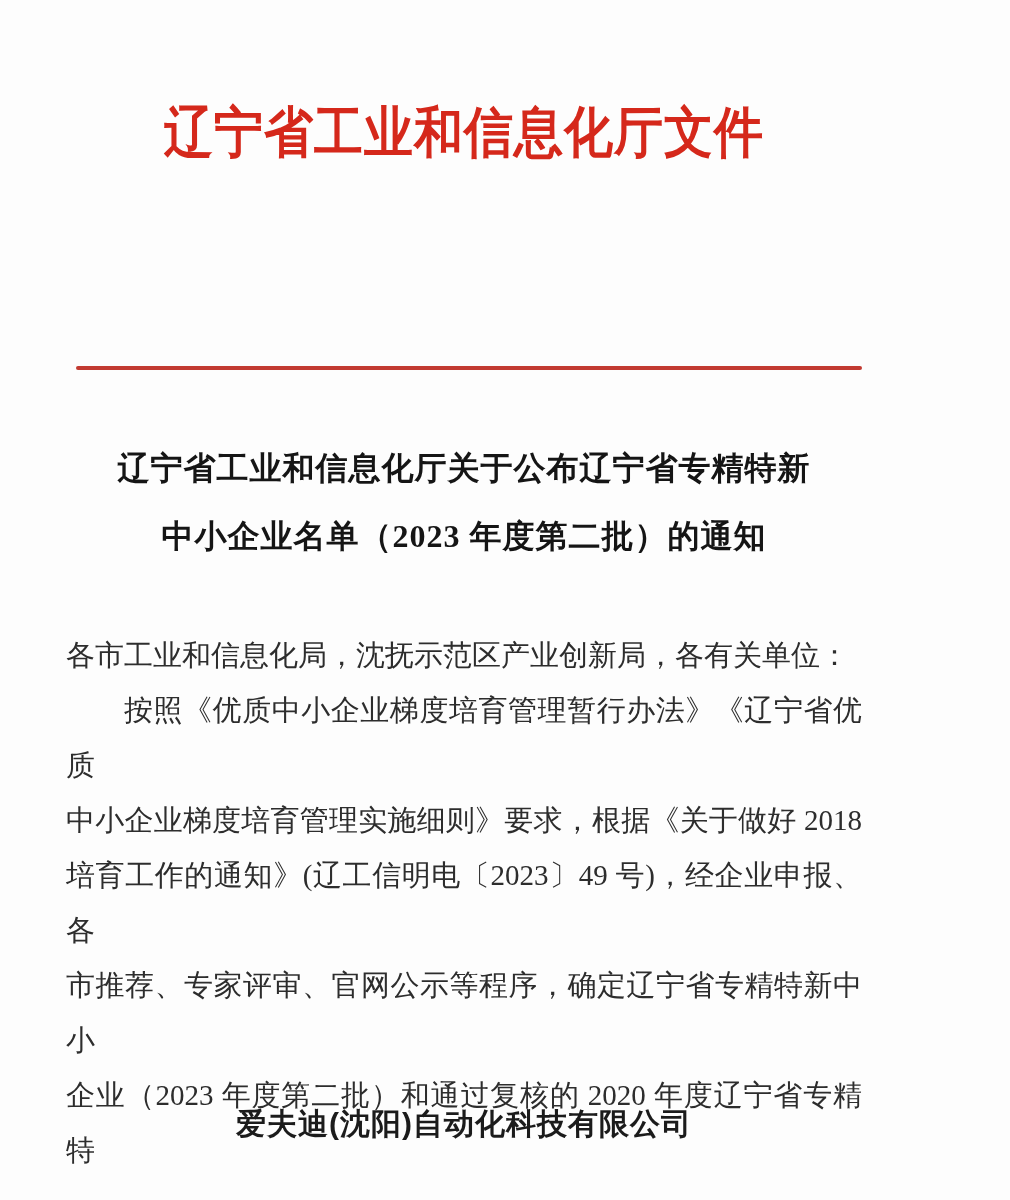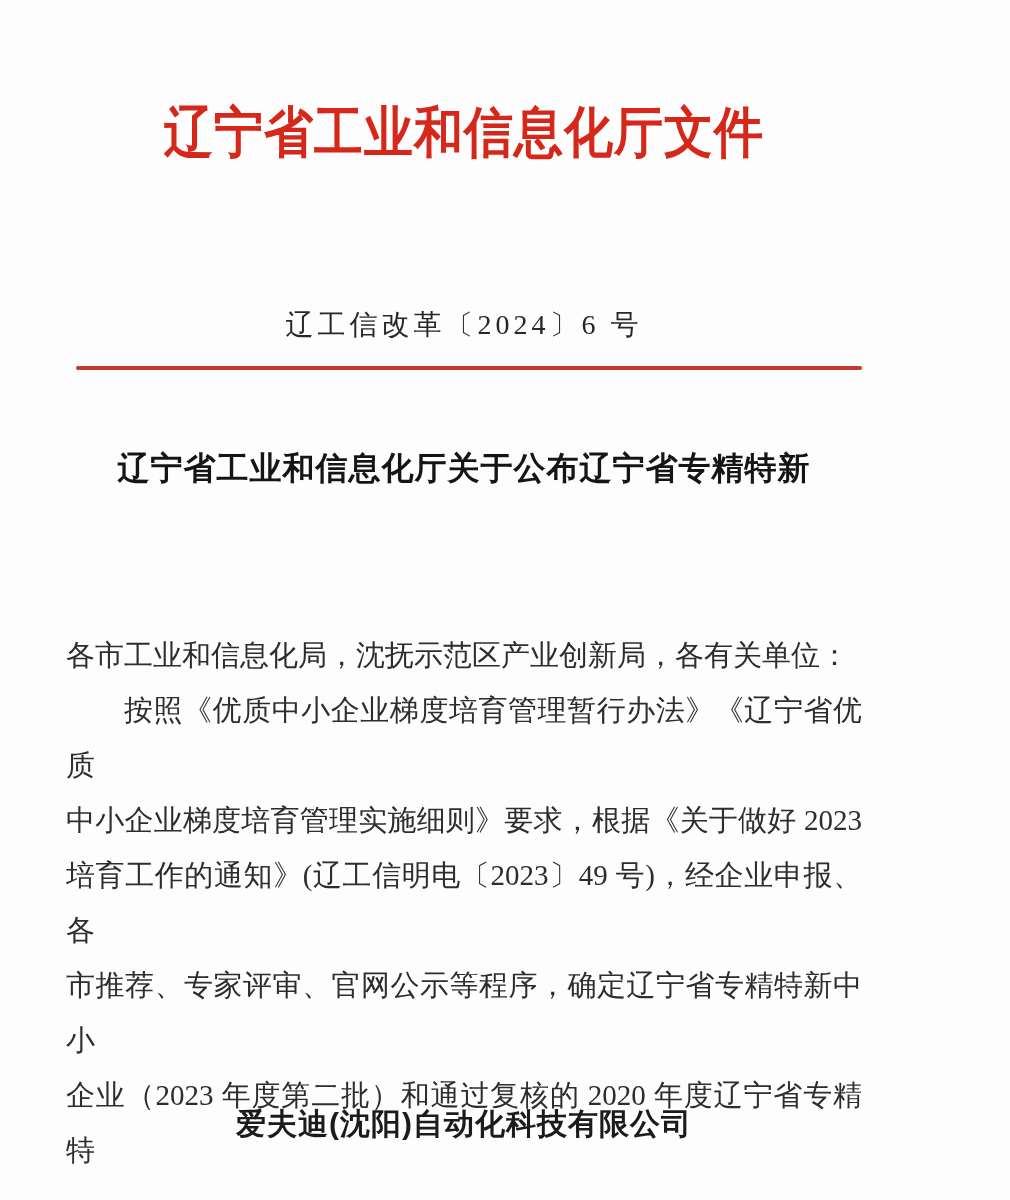--- a/index.html
+++ b/index.html
@@ -110,32 +110,32 @@
   }
 </style>
 </head>
 <body>
 
 <div class="page">
   <div class="content">
 
     <div class="header-title">辽宁省工业和信息化厅文件</div>
 
-    <div class="doc-number">辽工信改革〔2024〕6 号</div>
 
     <div class="red-divider"></div>
 
     <div class="doc-title">
       <div>辽宁省工业和信息化厅关于公布辽宁省专精特新</div>
+      <div>中小企业名单（2023 年度第二批）的通知</div>
     </div>
 
     <div class="body-text">
       <div class="body-line">各市工业和信息化局，沈抚示范区产业创新局，各有关单位：</div>
       <div class="body-line just indent">按照《优质中小企业梯度培育管理暂行办法》《辽宁省优质</div>
-      <div class="body-line just">中小企业梯度培育管理实施细则》要求，根据《关于做好 2023</div>
+      <div class="body-line just">中小企业梯度培育管理实施细则》要求，根据《关于做好 2018</div>
       <div class="body-line just">培育工作的通知》(辽工信明电〔2023〕49 号)，经企业申报、各</div>
       <div class="body-line just">市推荐、专家评审、官网公示等程序，确定辽宁省专精特新中小</div>
       <div class="body-line just">企业（2023 年度第二批）和通过复核的 2020 年度辽宁省专精特</div>
 
     </div>
 
     <div class="company-name">爱夫迪(沈阳)自动化科技有限公司</div>
 
   </div>
 </div>

